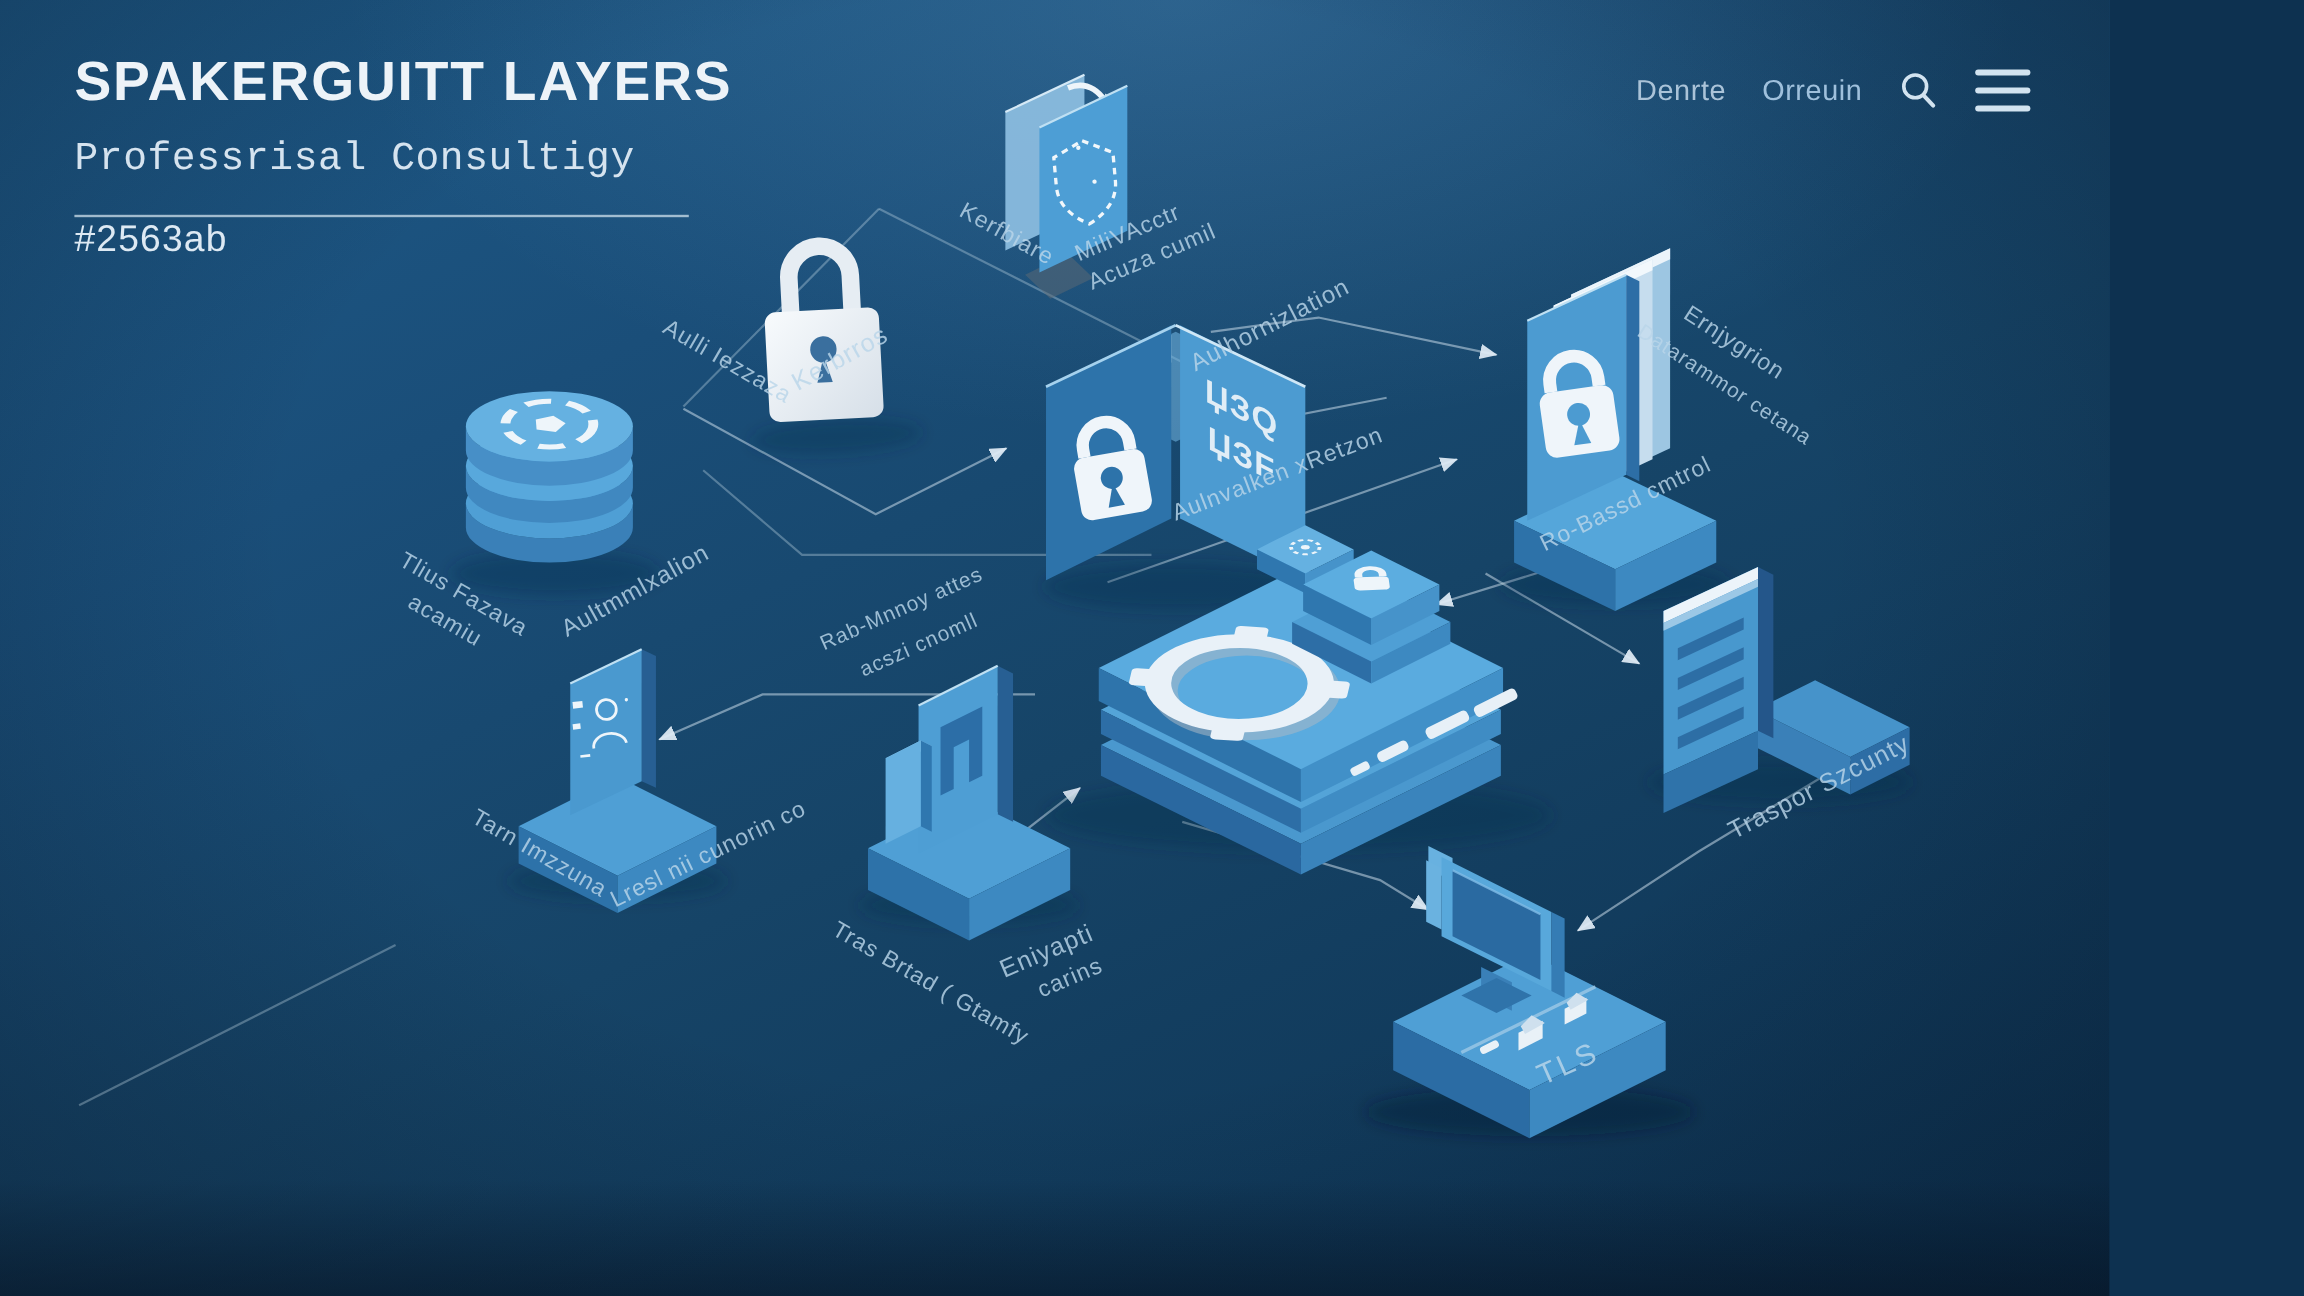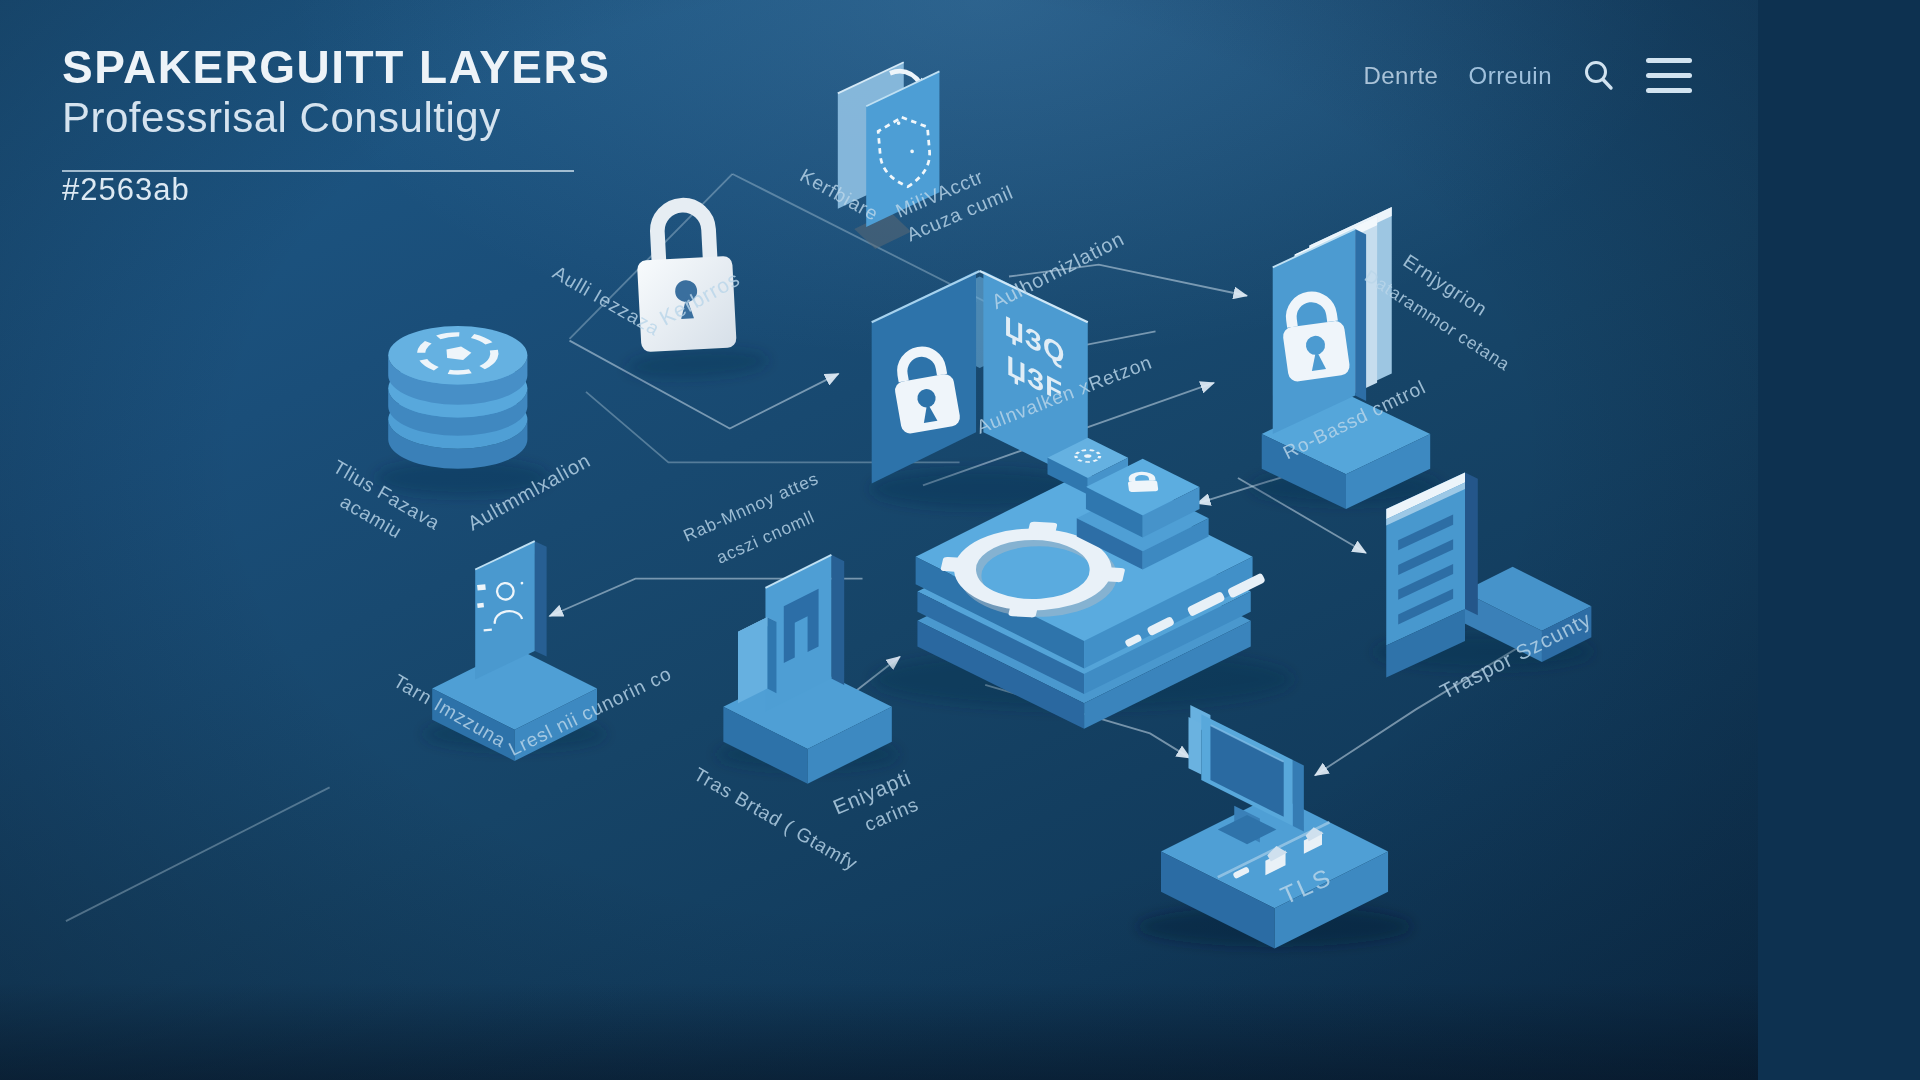--- a/index.html
+++ b/index.html
@@ -12,21 +12,21 @@
     content:"";position:absolute;inset:0;pointer-events:none;
     background:radial-gradient(ellipse 1000px 520px at 56% 0%,rgba(140,200,240,.16),transparent 70%);
   }
   .stage::after{
     content:"";position:absolute;inset:0;pointer-events:none;
     background:radial-gradient(ellipse at 50% 42%,transparent 52%,rgba(6,20,36,.42) 100%),
                linear-gradient(to top,rgba(5,16,30,.5),transparent 9%);
   }
   .title-block{position:absolute;left:62px;top:40px;color:#e9eff5;z-index:3;}
   .title-block h1{margin:0;font-size:46px;font-weight:700;letter-spacing:1.5px;color:#edf3f8;}
-  .subtitle{margin-top:0;font-size:42px;font-weight:400;color:#d5e3ef;letter-spacing:.5px;}
+  .subtitle{margin-top:20px;font-size:33px;font-weight:400;color:#d5e3ef;letter-spacing:.5px;font-family:Liberation Mono, monospace;}
   .rule{width:512px;height:2px;background:#cfe0ec;opacity:.75;margin-top:28px;}
   .color-code{font-size:31px;color:#dde9f3;letter-spacing:1px;}
   nav{position:absolute;top:58px;right:66px;display:flex;align-items:center;gap:30px;z-index:3;}
   nav a{font-size:24px;color:#aac3d8;text-decoration:none;letter-spacing:.5px;cursor:pointer;}
   nav a:nth-child(2){color:#9fc0dc;}
   .icon-btn{display:flex;align-items:center;justify-content:center;cursor:pointer;}
   .burger{display:flex;flex-direction:column;gap:10px;}
   .burger span{display:block;width:46px;height:5px;border-radius:3px;background:#d2e3f0;}
   svg.diagram{position:absolute;inset:0;z-index:2;}
   .lbl{fill:#b9d5e9;fill-opacity:.82;font-family:"Liberation Sans",sans-serif;

